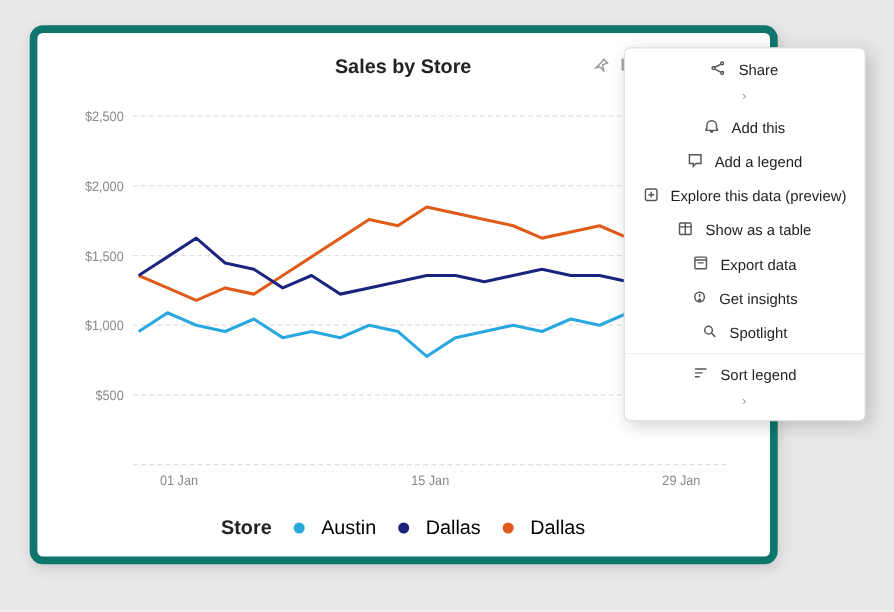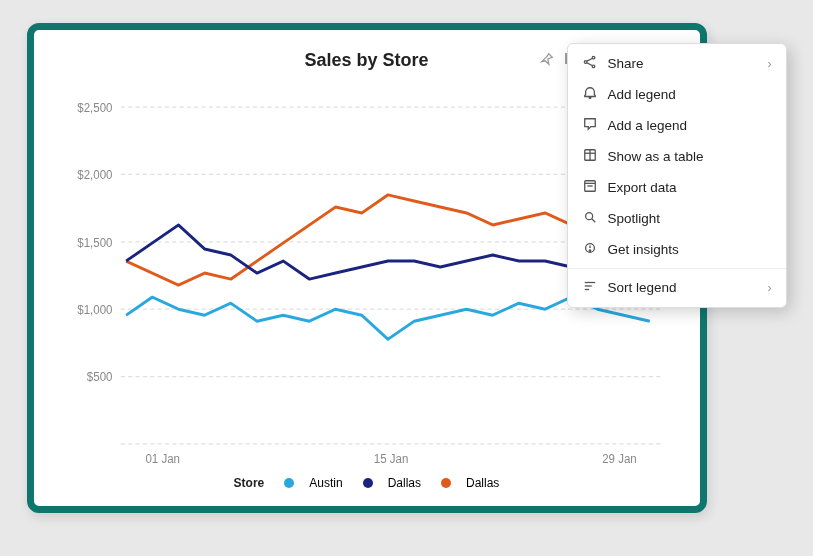--- a/index.html
+++ b/index.html
@@ -69,22 +69,22 @@
     }
     .chart-svg {
       width: 100%;
       height: 100%;
     }
     .legend {
       display: flex;
       justify-content: center;
       align-items: flex-end;
       gap: 20px;
-      margin-top: 8px;
-      font-size: 12px;
+      margin-top: 24px;
+      font-size: 18px;
     }
     .legend-item {
       display: flex;
       align-items: center;
       gap: 15px;
     }
     .legend-dot {
       width: 10px;
       height: 10px;
       border-radius: 50%;
@@ -109,20 +109,21 @@
     }
     .menu-item {
       display: flex;
       align-items: center;
       justify-content: space-between;
       padding: 7px 14px;
       font-size: 13.5px;
       color: #222;
       cursor: pointer;
       gap: 8px;
+      flex-direction: column;
     }
     .menu-item-left {
       display: flex;
       align-items: center;
       gap: 10px;
     }
     .menu-icon {
       font-size: 14px;
       color: #555;
       width: 16px;
@@ -330,35 +331,46 @@
       <span class="menu-arrow">›</span>
     </div>
 
     <div class="menu-item">
       <div class="menu-item-left">
         <span class="menu-icon">
           <svg width="14" height="14" viewBox="0 0 16 16" fill="none" stroke="#555" stroke-width="1.5">
               <path d="M8 2a5 5 0 015 5v3l1 1v1H2v-1l1-1V7a5 5 0 015-5zm-1 11h2a1 1 0 01-2 0z"></path>
             </svg>
         </span>
-        <span>Add legend</span>
+        <span>Add this</span>
       </div>
     </div>
 
     <div class="menu-item">
       <div class="menu-item-left">
         <span class="menu-icon">
           <svg width="14" height="14" viewBox="0 0 16 16" fill="none" stroke="#555" stroke-width="1.5">
               <path d="M2 2h12v9H9l-3 3v-3H2z"></path>
             </svg>
         </span>
         <span>Add a legend</span>
       </div>
     </div>
 
+    <div class="menu-item">
+      <div class="menu-item-left">
+        <span class="menu-icon">
+          <svg width="14" height="14" viewBox="0 0 16 16" fill="none" stroke="#555" stroke-width="1.5">
+              <rect x="2" y="2" width="12" height="12" rx="2"></rect>
+              <path d="M5 8h6M8 5v6"></path>
+            </svg>
+        </span>
+        <span>Explore this data (preview)</span>
+      </div>
+    </div>
 
     <div class="menu-item">
       <div class="menu-item-left">
         <span class="menu-icon">
           <svg width="14" height="14" viewBox="0 0 16 16" fill="none" stroke="#555" stroke-width="1.5">
               <rect x="2" y="2" width="12" height="12" rx="1"></rect>
               <line x1="2" y1="6" x2="14" y2="6"></line>
               <line x1="8" y1="2" x2="8" y2="14"></line>
             </svg>
         </span>
@@ -376,41 +388,41 @@
             </svg>
         </span>
         <span>Export data</span>
       </div>
     </div>
 
     <div class="menu-item">
       <div class="menu-item-left">
         <span class="menu-icon">
           <svg width="14" height="14" viewBox="0 0 16 16" fill="none" stroke="#555" stroke-width="1.5">
-              <circle cx="7" cy="7" r="4"></circle>
-              <line x1="10" y1="10" x2="14" y2="14"></line>
-            </svg>
-        </span>
-        <span>Spotlight</span>
-      </div>
-    </div>
-
-    <div class="menu-item">
-      <div class="menu-item-left">
-        <span class="menu-icon">
-          <svg width="14" height="14" viewBox="0 0 16 16" fill="none" stroke="#555" stroke-width="1.5">
               <circle cx="8" cy="8" r="5"></circle>
               <line x1="8" y1="5" x2="8" y2="8"></line>
               <circle cx="8" cy="11" r="0.8" fill="#555"></circle>
             </svg>
         </span>
         <span>Get insights</span>
       </div>
     </div>
 
+    <div class="menu-item">
+      <div class="menu-item-left">
+        <span class="menu-icon">
+          <svg width="14" height="14" viewBox="0 0 16 16" fill="none" stroke="#555" stroke-width="1.5">
+              <circle cx="7" cy="7" r="4"></circle>
+              <line x1="10" y1="10" x2="14" y2="14"></line>
+            </svg>
+        </span>
+        <span>Spotlight</span>
+      </div>
+    </div>
+
     <div class="menu-separator"></div>
 
     <div class="menu-item">
       <div class="menu-item-left">
         <span class="menu-icon">
           <svg width="14" height="14" viewBox="0 0 16 16" fill="none" stroke="#555" stroke-width="1.5">
               <line x1="2" y1="4" x2="14" y2="4"></line>
               <line x1="2" y1="8" x2="10" y2="8"></line>
               <line x1="2" y1="12" x2="7" y2="12"></line>
             </svg>

